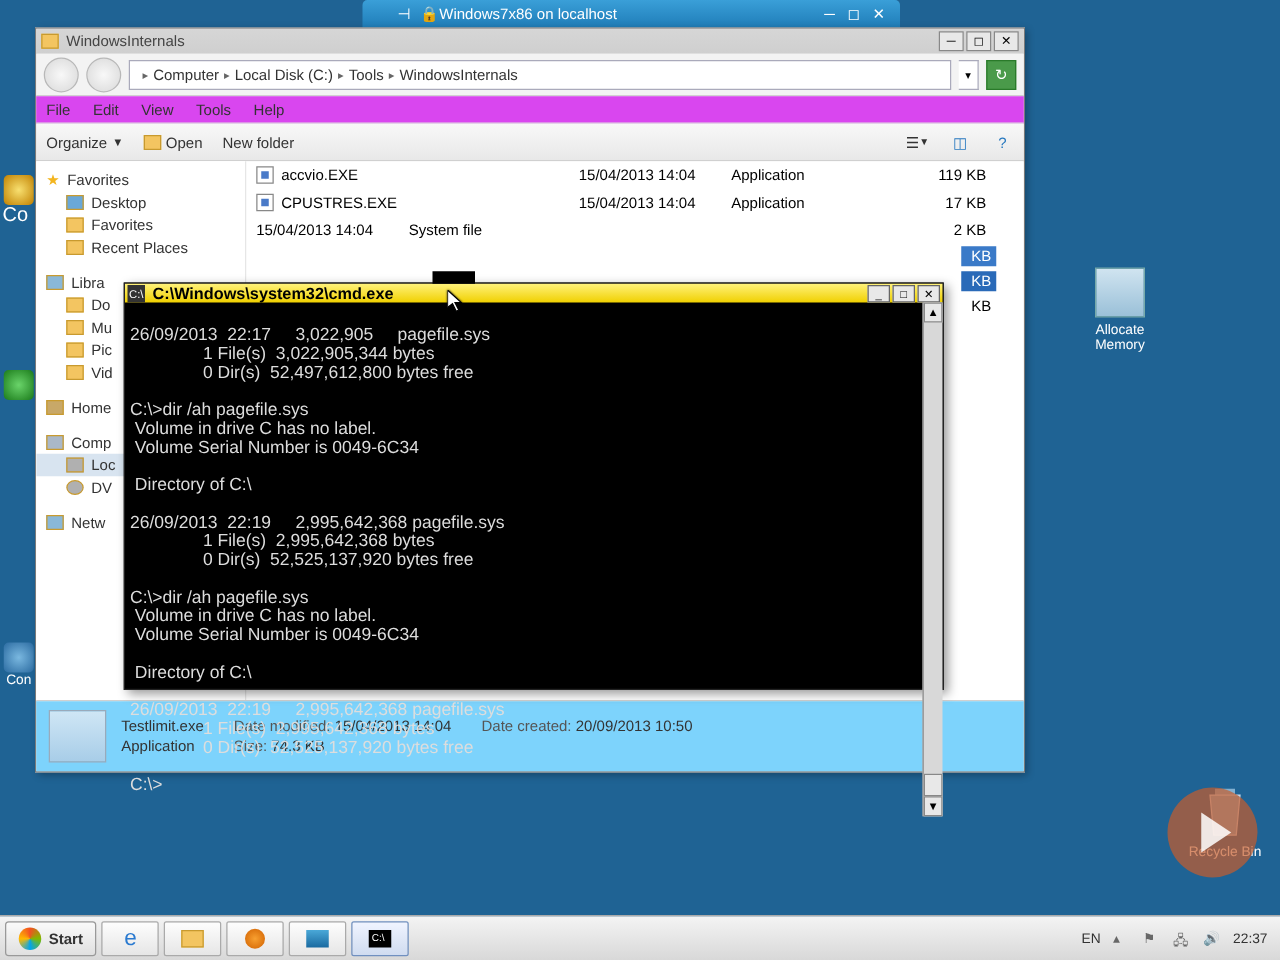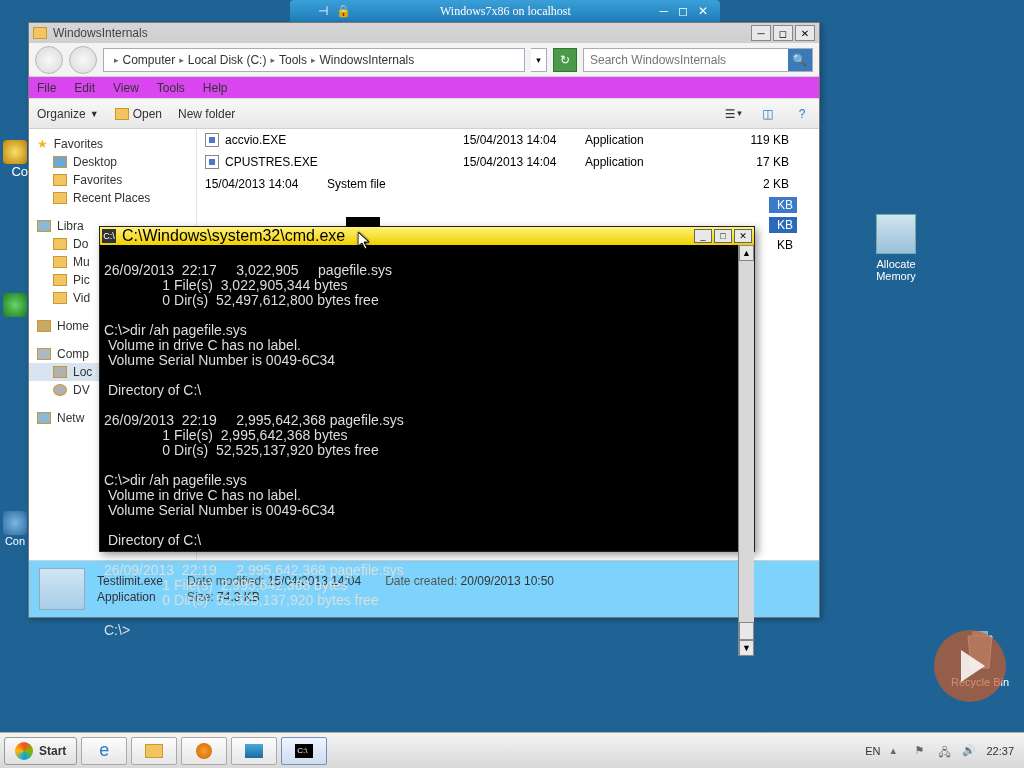--- a/index.html
+++ b/index.html
@@ -1,21 +1,21 @@
 <!DOCTYPE html>
 <html><head>
 <meta charset="utf-8">
 <style>
 * { margin: 0; padding: 0; box-sizing: border-box; font-family: "Segoe UI", Tahoma, sans-serif; }
 body { width: 1024px; height: 768px; background: #1f6394; position: relative; overflow: hidden; font-size: 12px; }
 
 
 .vm-titlebar { position: absolute; top: 0; left: 290px; width: 430px; height: 22px; background: linear-gradient(#3a9fd8,#1f7db8); border-radius: 4px 4px 0 0; display: flex; align-items: center; color: #fff; font-size: 12px; }
 .vm-titlebar .pin-lock { display: flex; gap: 8px; margin-left: 28px; }
-.vm-titlebar .title { flex: 1; text-align: center; font-family: Liberation Serif, serif; }
+.vm-titlebar .title { flex: 1; text-align: left; }
 .vm-titlebar .wbtns { display: flex; gap: 10px; margin-right: 12px; }
 
 
 .explorer { position: absolute; top: 22px; left: 28px; width: 792px; height: 596px; background: #f3f3f3; border: 1px solid #7a7a7a; box-shadow: 2px 2px 6px rgba(0,0,0,.3); display: flex; flex-direction: column; }
 .explorer .titlebar { height: 20px; background: linear-gradient(#d6d6d6,#cfcfcf); display: flex; align-items: center; padding: 0 4px; }
 .explorer .titlebar .foldericon { width: 14px; height: 12px; background: #f3c561; border: 1px solid #c89a2f; margin-right: 6px; }
 .explorer .titlebar .title { flex: 1; color: #444; font-size: 12px; }
 .explorer .titlebar .wbtns { display: flex; }
 .explorer .titlebar .wbtn { width: 20px; height: 16px; border: 1px solid #888; background: #e8e8e8; margin-left: 2px; display: flex; align-items: center; justify-content: center; font-size: 10px; cursor:pointer; }
 .explorer .addrbar { height: 34px; background: #f3f3f3; border-bottom: 1px solid #d0d0d0; display: flex; align-items: center; padding: 0 6px; gap: 6px; }
@@ -58,21 +58,21 @@
 .explorer .row .exeicon::after{content:""; position:absolute; inset:3px; background:#4a7ac8;}
 .details { height:56px; background:#7dd3fc; display:flex; align-items:center; padding:6px 10px; gap:12px; }
 .details .thumb { width:46px; height:42px; background:linear-gradient(#cfe6f5,#a8cde8); border:1px solid #9ab; }
 .details .info { font-size:12px; color:#333; display:grid; grid-template-columns:auto auto auto auto; gap:2px 24px; }
 .details .info .label { color:#555; }
 
 
 .cmd { position: absolute; top: 226px; left: 99px; width: 656px; height: 326px; border:1px solid #222; background:#000; box-shadow:3px 3px 8px rgba(0,0,0,.4); display:flex; flex-direction:column; }
 .cmd .titlebar { height:18px; background:linear-gradient(#fff27a,#f0d000); display:flex; align-items:center; padding:0 2px; }
 .cmd .titlebar .icon { width:14px; height:14px; background:#333; margin-right:6px; display:flex; align-items:center; justify-content:center; color:#fff; font-size:9px; }
-.cmd .titlebar .title { flex:1; color:#000; font-size:16px; font-weight:normal; }
+.cmd .titlebar .title { flex:1; color:#000; font-size:13px; font-weight:bold; }
 .cmd .titlebar .wbtn { width:18px; height:14px; background:#e8e8e8; border:1px solid #666; margin-left:2px; font-size:9px; display:flex; align-items:center; justify-content:center; cursor:pointer; }
 .cmd .tabstub { position:absolute; top:-10px; left:246px; width:34px; height:10px; background:#000; }
 .cmd .content { flex:1; display:flex; }
 .cmd pre { flex:1; color:#ddd; font-family:Liberation Sans, sans-serif; font-size:14px; line-height:15px; padding:18px 4px; white-space:pre; overflow:hidden; }
 .cmd .scrollbar { width:16px; background:#d8d8d8; border-left:1px solid #888; position:relative; }
 .cmd .scrollbar .sbtn { height:16px; background:#e8e8e8; border:1px solid #888; display:flex; align-items:center; justify-content:center; font-size:9px; cursor:pointer; }
 .cmd .scrollbar .thumb { position:absolute; bottom:16px; left:0; right:0; height:18px; background:#e8e8e8; border:1px solid #888; }
 .cmd .scrollbar .sbtn.up{position:absolute; top:0; left:0; right:0;}
 .cmd .scrollbar .sbtn.down{position:absolute; bottom:0; left:0; right:0;}
 
@@ -119,21 +119,21 @@
   </div>
   <div class="title">Windows7x86 on localhost</div>
   <div class="wbtns">
     <span>─</span>
     <span>◻</span>
     <span>✕</span>
   </div>
 </div>
 
 <div class="leftdesk">
-  <div style="text-align:right;color:#fff;font-size:13px">
+  <div style="text-align:left;color:#fff;font-size:16px">
     <div class="d" style="background:radial-gradient(#f8e070,#c08000);margin:0 auto"></div>
     <span>Co</span>
   </div>
   <div style="text-align:center;color:#fff;font-size:11px;margin-top:50px">
     <div class="d" style="background:radial-gradient(#6ad46a,#1a7a1a);margin:0 auto"></div>
   </div>
   <div style="text-align:center;color:#fff;font-size:11px;margin-top:130px">
     <div class="d" style="background:radial-gradient(#7ab8e0,#2a6aa0);margin:0 auto"></div>
     <span>Con</span>
   </div>
@@ -157,24 +157,20 @@
         <span>Computer</span>
       <span class="arrow">▸</span>
         <span>Local Disk (C:)</span>
       <span class="arrow">▸</span>
         <span>Tools</span>
       <span class="arrow">▸</span>
         <span>WindowsInternals</span>
     </div>
     <div class="bcdrop">▾</div>
     <div class="refresh">↻</div>
-    <div class="searchbox">
-      <input placeholder="Search WindowsInternals" style="">
-      <div class="sbtn">🔍</div>
-    </div>
   </div>
   <div class="menubar">
     <span>File</span>
     <span>Edit</span>
     <span>View</span>
     <span>Tools</span>
     <span>Help</span>
   </div>
   <div class="toolbar">
     <div class="tbtn">

